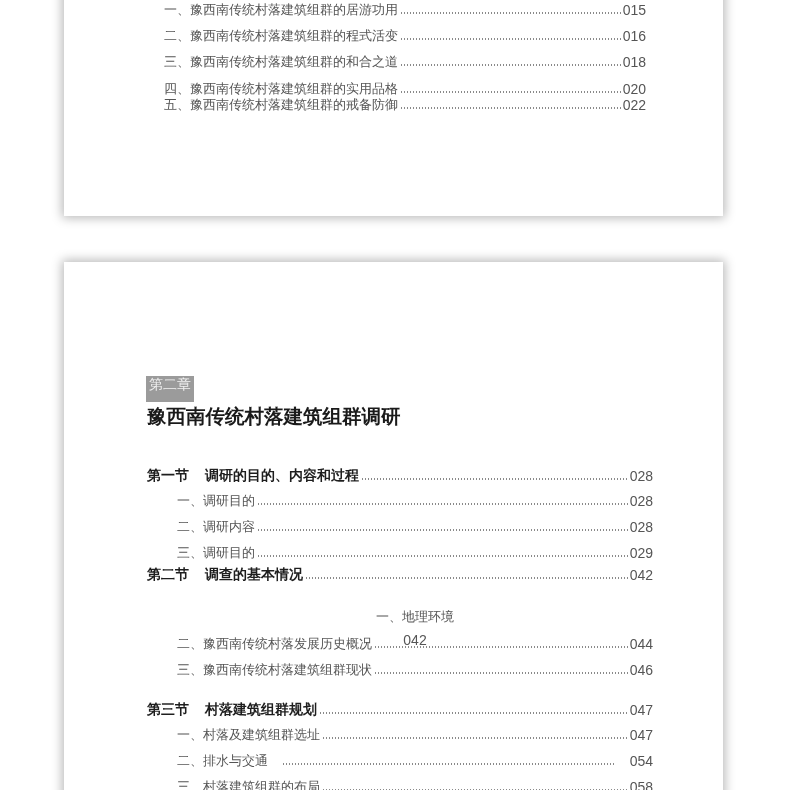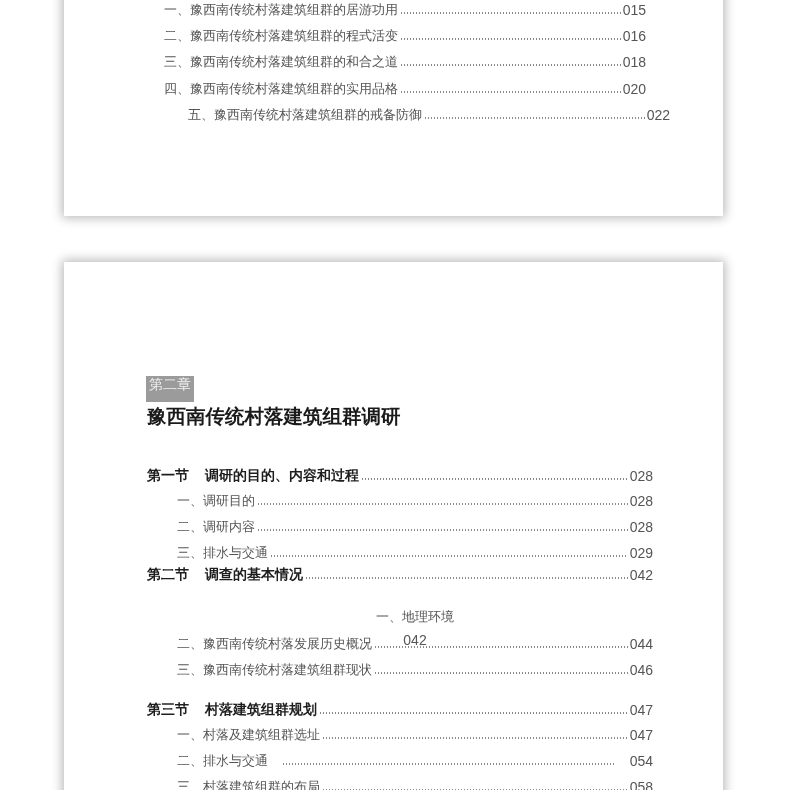--- a/index.html
+++ b/index.html
@@ -69,21 +69,21 @@
   <div class="row p1row" style="top:352px;">
     <span class="label">三、豫西南传统村落建筑组群的和合之道</span>
     <span class="leader"></span>
     <span class="num">018</span>
   </div>
   <div class="row p1row" style="top:379px;">
     <span class="label">四、豫西南传统村落建筑组群的实用品格</span>
     <span class="leader"></span>
     <span class="num">020</span>
   </div>
-  <div class="row p1row" style="top:405px;margin-left:24px;">
+  <div class="row p1row" style="top:395px;">
     <span class="label">五、豫西南传统村落建筑组群的戒备防御</span>
     <span class="leader"></span>
     <span class="num">022</span>
   </div>
 </div>
 
 <div class="page" id="page2">
   <div class="chapter-badge">第二章</div>
   <div class="chapter-title">豫西南传统村落建筑组群调研</div>
 
@@ -98,21 +98,21 @@
     <span class="label">一、调研目的</span>
     <span class="leader"></span>
     <span class="num">028</span>
   </div>
   <div class="row p2sub" style="top:255px;">
     <span class="label">二、调研内容</span>
     <span class="leader"></span>
     <span class="num">028</span>
   </div>
   <div class="row p2sub" style="top:281px;">
-    <span class="label">三、排水与交通</span>
+    <span class="label">三、调研目的</span>
     <span class="leader"></span>
     <span class="num">029</span>
   </div>
 
   <div class="row section p2sec" style="top:303px;">
     <span class="label">
       <span class="sec-no">第二节</span><span>调查的基本情况</span>
     </span>
     <span class="leader"></span>
     <span class="num">042</span>

